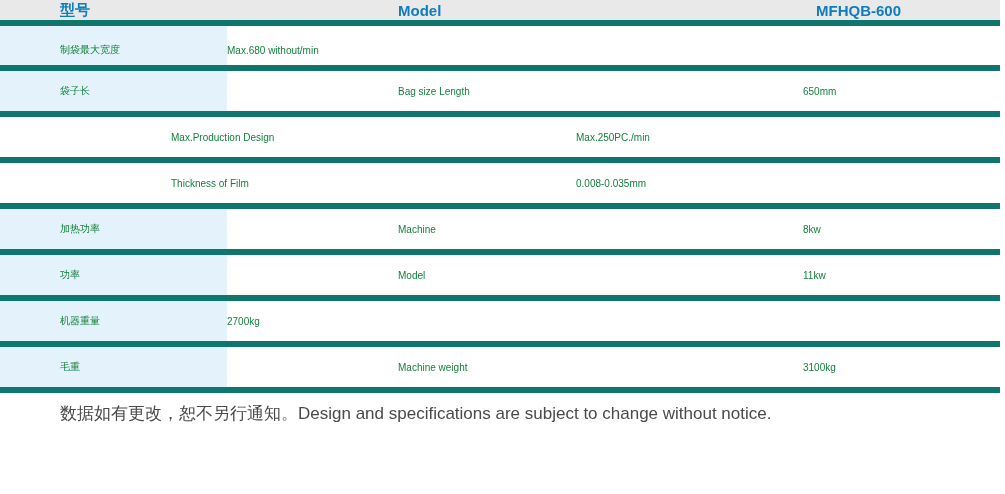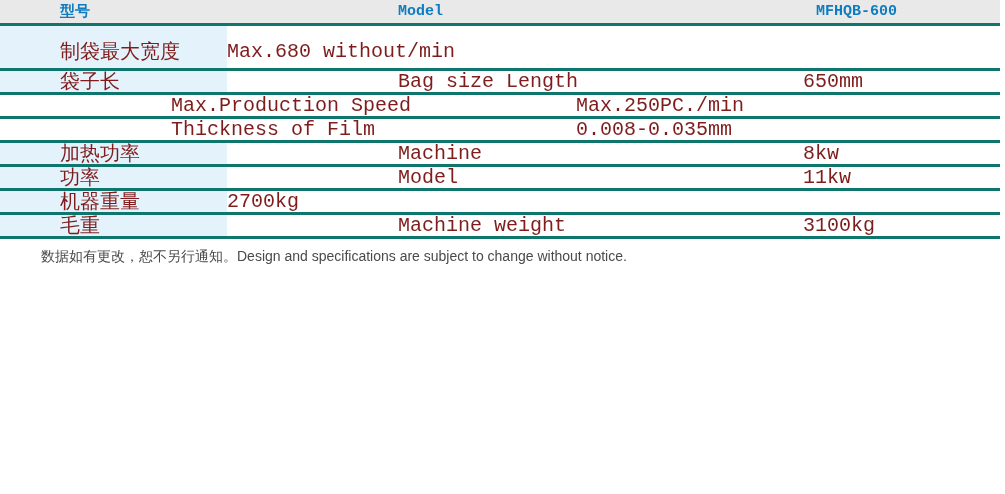--- a/index.html
+++ b/index.html
@@ -13,22 +13,21 @@
   .page {
     width: 1005px;
     height: 494px;
     background: #ffffff;
   }
   .spec-table {
     width: 1000px;
   }
   .row {
     display: flex;
-    border-bottom: 3px solid #0f766e;
-    font-family: Liberation Mono, monospace;
+    border-bottom: 6px solid #0f766e;
   }
   .cell {
     display: flex;
     align-items: center;
     height: 100%;
   }
   .c1 {
     width: 227px;
     padding-left: 60px;
   }
@@ -45,41 +44,41 @@
   }
   .row.header .cell {
     font-size: 15px;
     font-weight: bold;
     color: #0d7cc1;
   }
   .row.header .c3 {
     padding-left: 13px;
   }
   .row.body {
-    height: 24px;
+    height: 46px;
     background: #ffffff;
   }
   .row.body.first {
     height: 45px;
   }
   .row.body.first .cell {
     padding-top: 9px;
   }
   .row.body.first .c1 { padding-left: 60px; }
   .row.body .c1 {
     background: #e3f2fb;
   }
   .row.body .cell {
-    font-size: 20px;
-    color: #7f1d1d;
+    font-size: 10px;
+    color: #15803d;
   }
   .footnote {
     margin-top: 9px;
-    padding-left: 41px;
-    font-size: 14px;
+    padding-left: 60px;
+    font-size: 17px;
     color: #4a4a4a;
   }
 </style>
 </head>
 <body>
 
 <div class="page">
   <div class="spec-table">
 
     <div class="row header">
@@ -93,21 +92,21 @@
       <div class="cell c3">Max.680 without/min</div>
     </div>
 
     <div class="row body">
       <div class="cell c1">袋子长</div>
       <div class="cell c2">Bag size Length</div>
       <div class="cell c3">650mm</div>
     </div>
 
     <div class="row body">
-      <div class="cell c2">Max.Production Speed</div>
+      <div class="cell c2">Max.Production Design</div>
       <div class="cell c3">Max.250PC./min</div>
     </div>
 
     <div class="row body">
       <div class="cell c2">Thickness of Film</div>
       <div class="cell c3">0.008-0.035mm</div>
     </div>
 
     <div class="row body">
       <div class="cell c1">加热功率</div>

